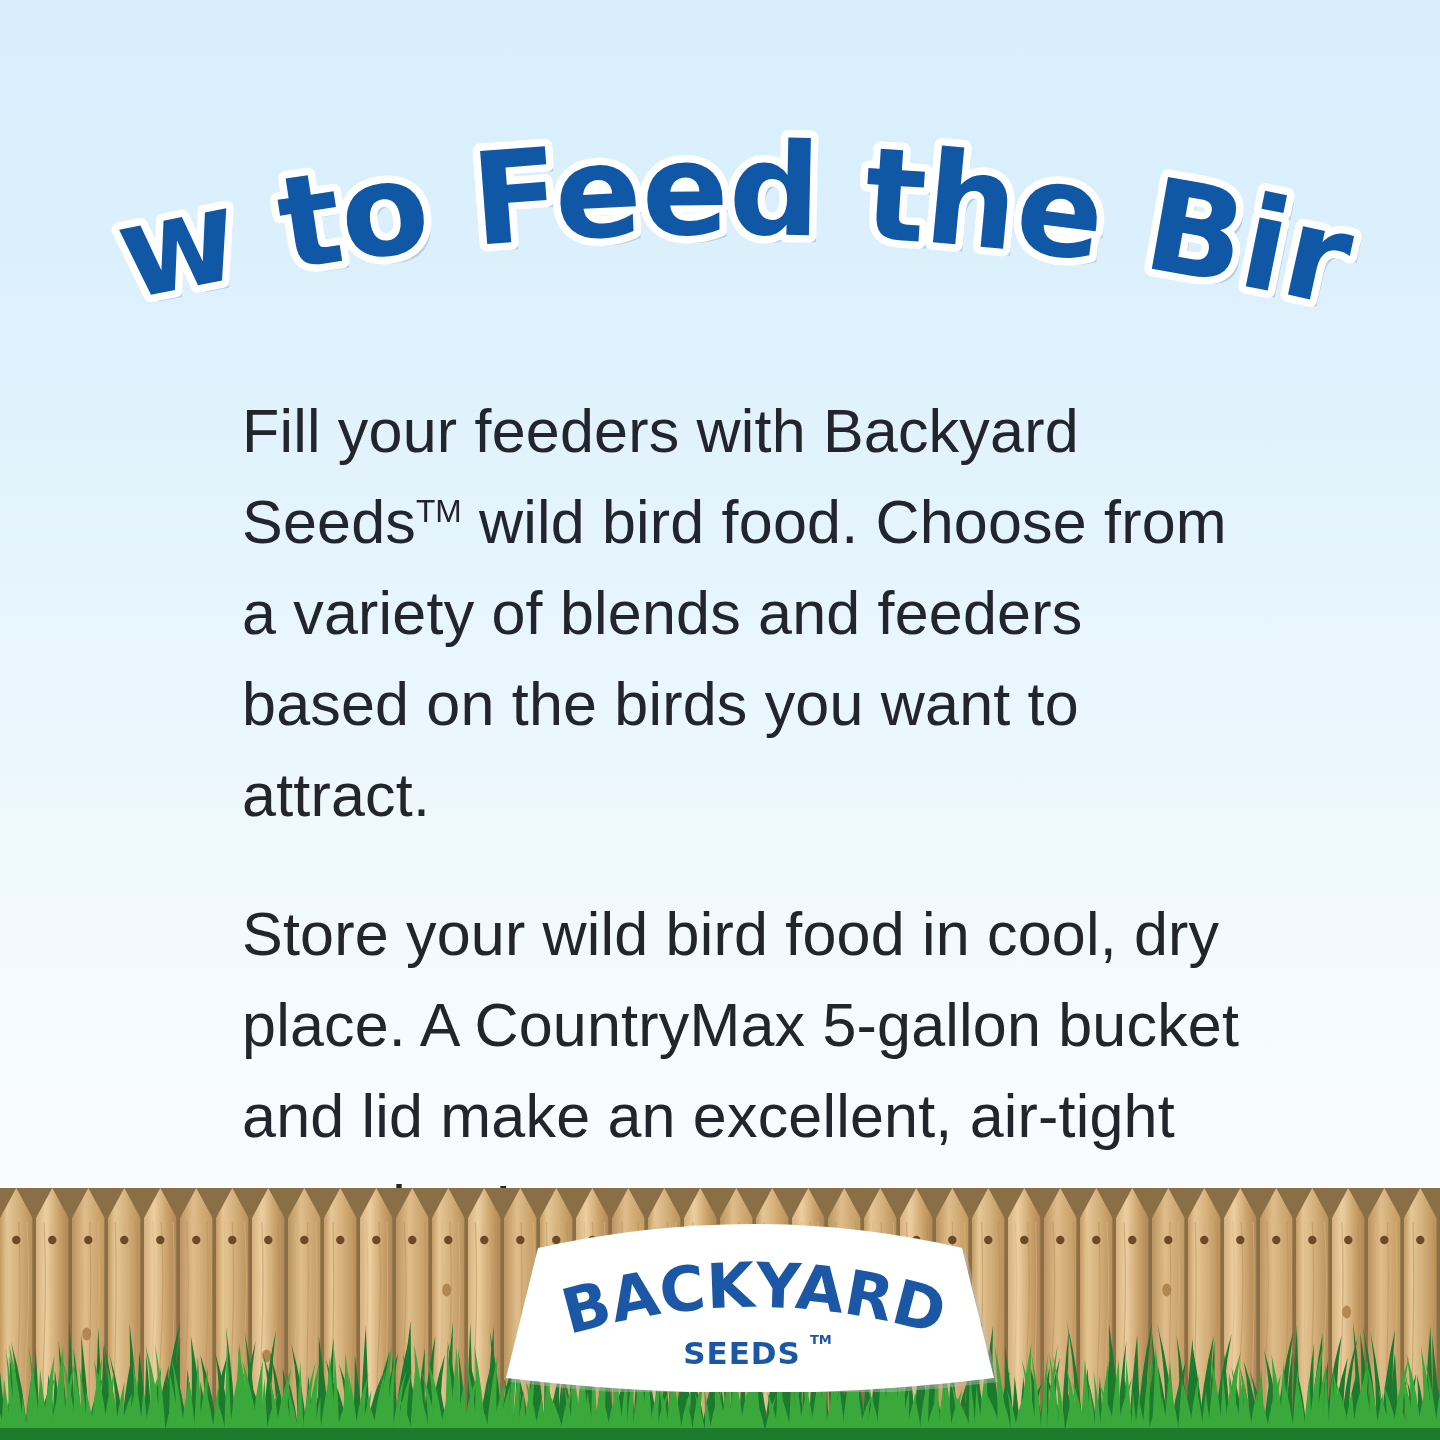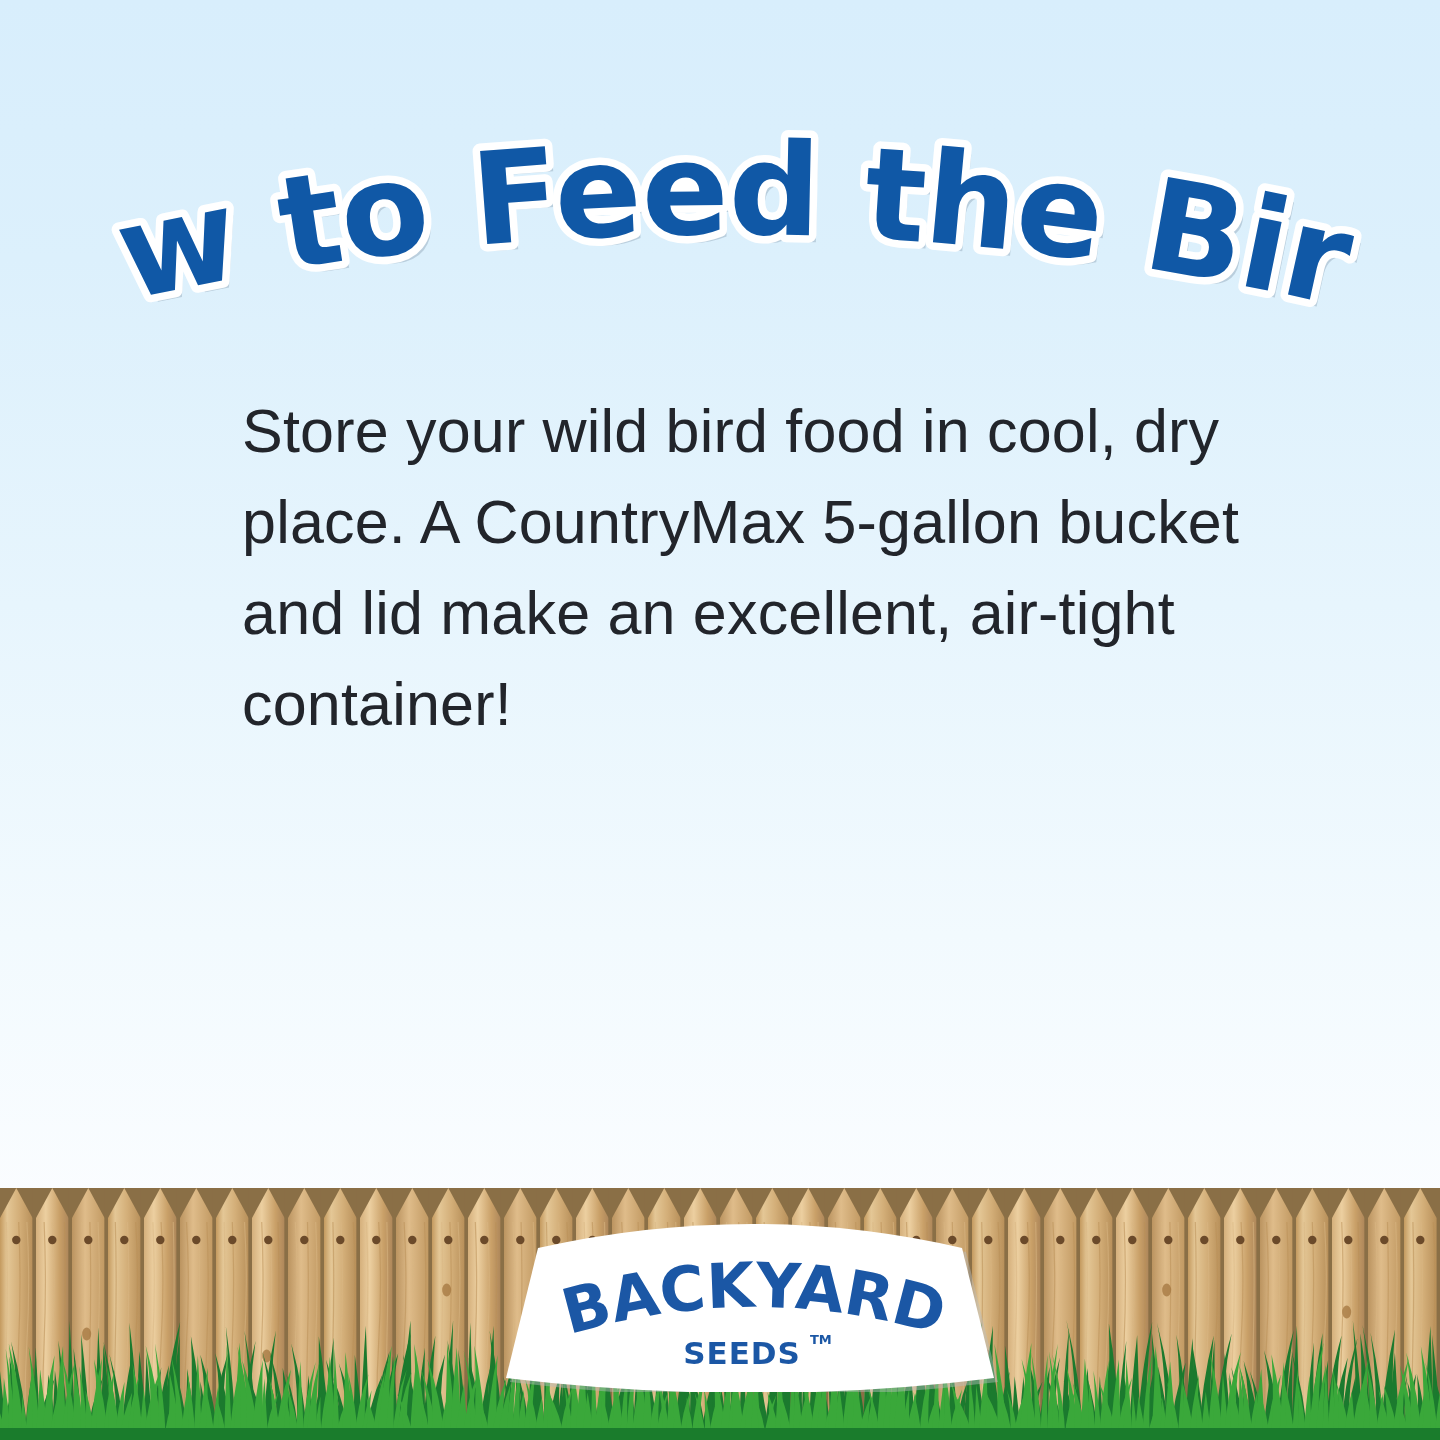--- a/index.html
+++ b/index.html
@@ -150,20 +150,21 @@
         <textPath href="#arcPath" startOffset="50%" text-anchor="middle">How to Feed the Birds</textPath>
       </text>
 
       <text class="title-text title-fill">
         <textPath href="#arcPath" startOffset="50%" text-anchor="middle">How to Feed the Birds</textPath>
       </text>
     </svg>
   </div>
 
   <div id="copy">
+    <p class="para"><span>Fill your feeders with Backyard Seeds</span><span class="tm">TM</span><span> wild bird food. Choose from a variety of blends and feeders based on the birds you want to attract.</span></p>
 
     <p class="para">Store your wild bird food in cool, dry place. A CountryMax 5-gallon bucket and lid make an excellent, air-tight container!</p>
   </div>
 
   <div id="scene">
     <svg viewBox="0 0 1440 300" xmlns="http://www.w3.org/2000/svg">
       <defs>
         <linearGradient id="woodA" x1="0" y1="0" x2="1" y2="0">
           <stop offset="0%" stop-color="#c49a5f"></stop>
           <stop offset="22%" stop-color="#e4c796"></stop>

